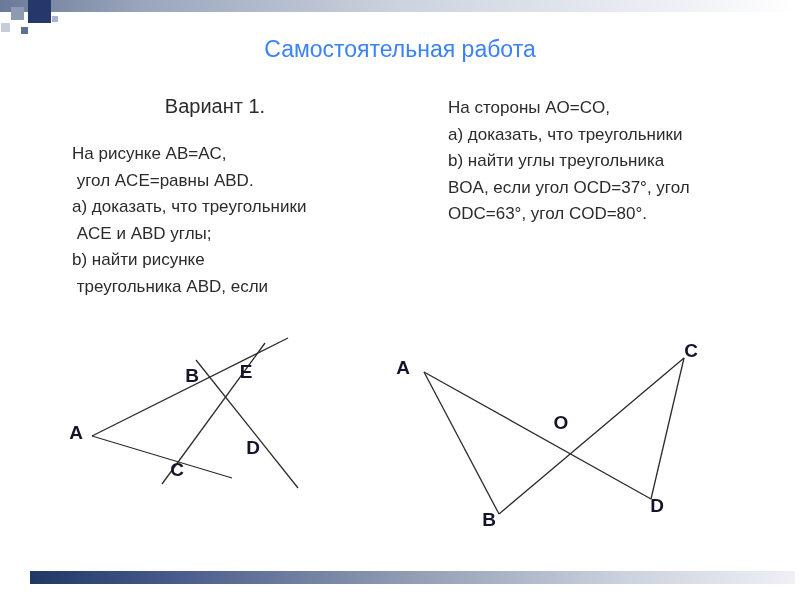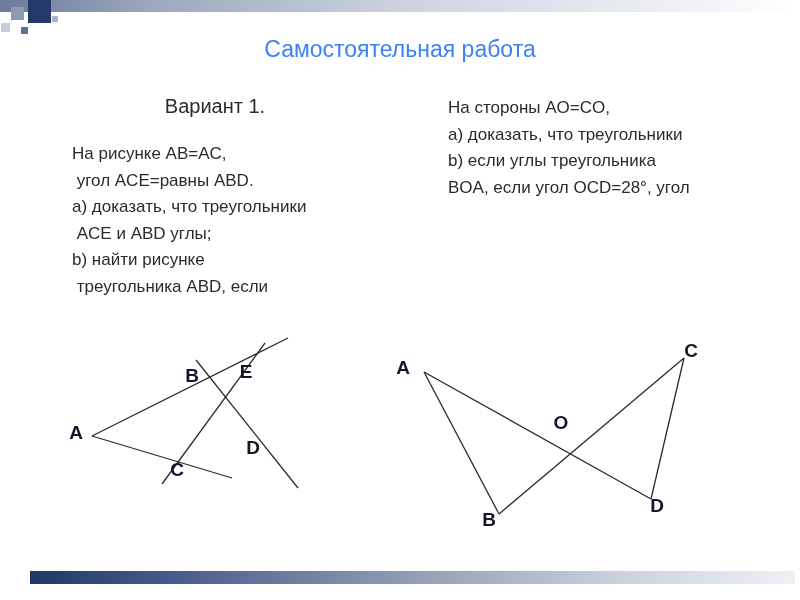--- a/index.html
+++ b/index.html
@@ -102,22 +102,23 @@
     <div class="text-line"> угол ACE=равны ABD.</div>
     <div class="text-line">а) доказать, что треугольники</div>
     <div class="text-line"> ACE и ABD углы;</div>
     <div class="text-line">b) найти рисунке</div>
     <div class="text-line"> треугольника ABD, если</div>
   </div>
 
   <div class="col col-right">
     <div class="text-line">На стороны AO=CO,</div>
     <div class="text-line">а) доказать, что треугольники</div>
-    <div class="text-line">b) если углы треугольника</div>
-    <div class="text-line">BOA, если угол OCD=28°, угол</div>
+    <div class="text-line">b) найти углы треугольника</div>
+    <div class="text-line">BOA, если угол OCD=37°, угол</div>
+    <div class="text-line">ODC=63°, угол COD=80°.</div>
   </div>
 
   <div class="figure figure-1">
     <svg width="270" height="175" viewBox="55 328 270 175">
       <line x1="92" y1="436" x2="288" y2="338"></line>
       <line x1="92" y1="436" x2="232" y2="478"></line>
       <line x1="265" y1="343" x2="162" y2="484"></line>
       <line x1="196" y1="360" x2="298" y2="488"></line>
     </svg>
     <span class="pt-label" style="left:21px;  top:105px;">A</span>

